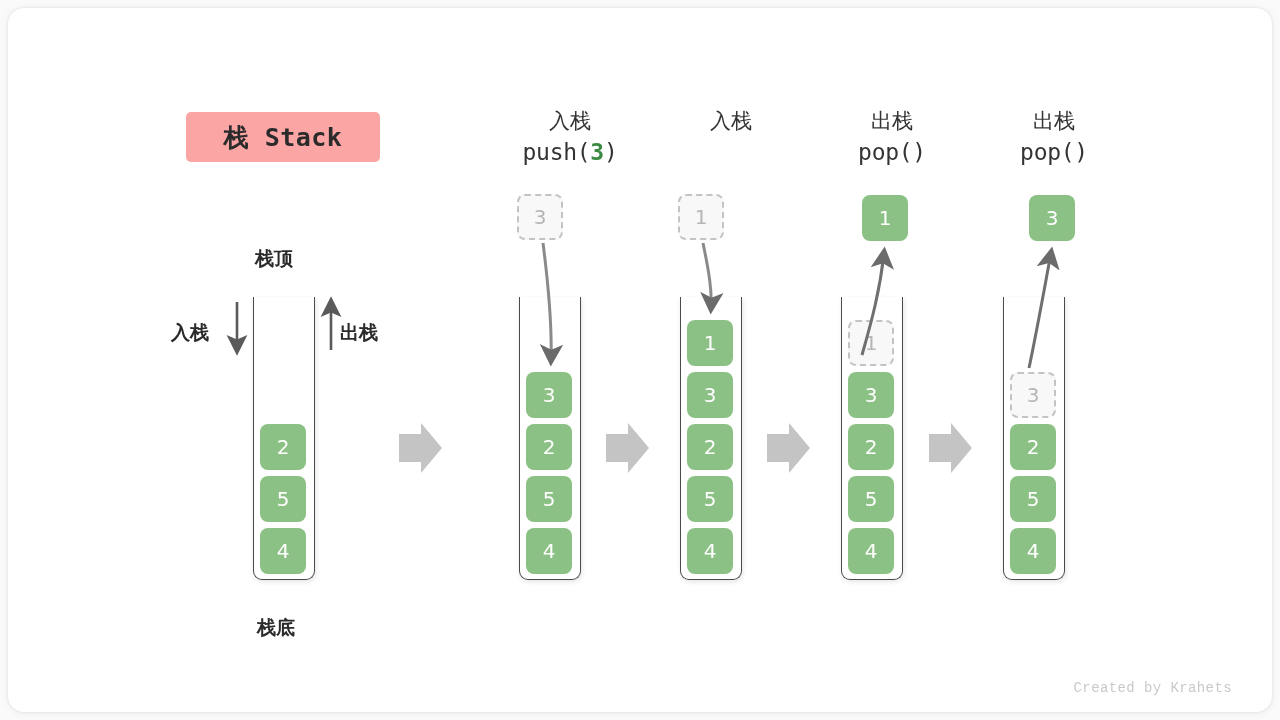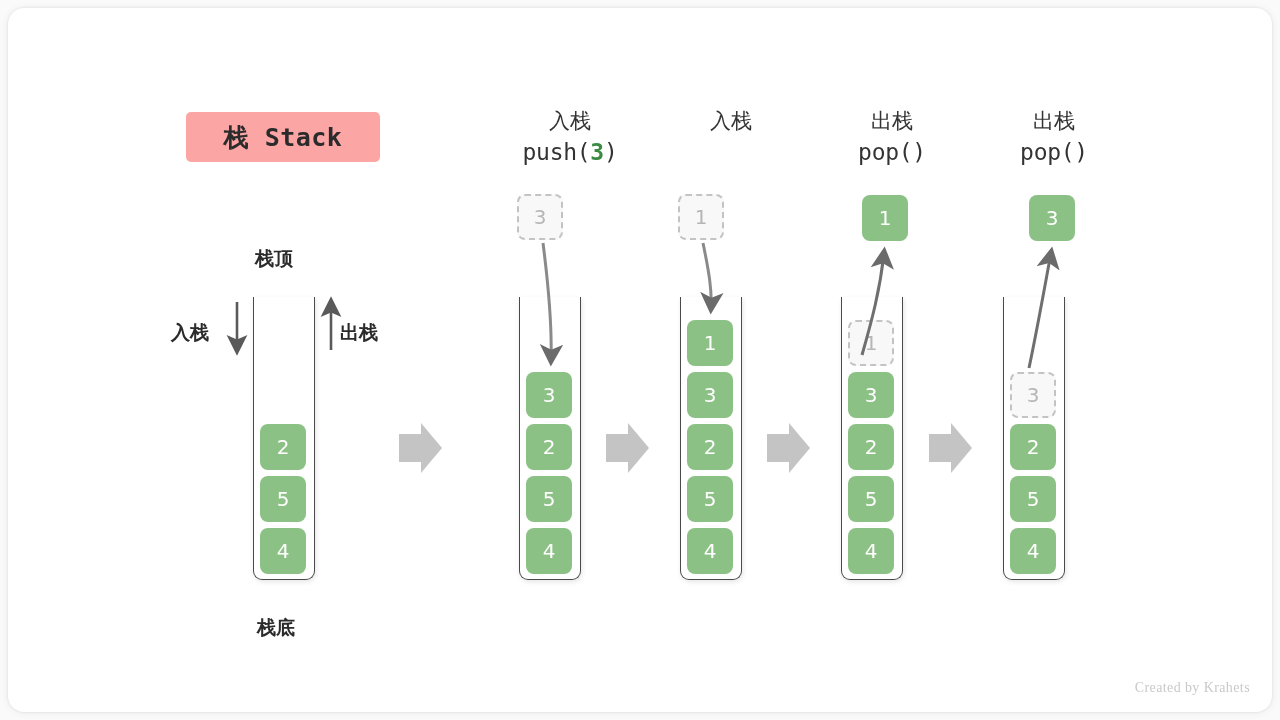--- a/index.html
+++ b/index.html
@@ -101,22 +101,22 @@
   }
   .cell.ghost {
     background: #f8f8f8;
     color: #b6b6b6;
     border: 2px dashed #c3c3c3;
   }
 
   
   .credit {
     position: absolute;
-    right: 30px; bottom: 24px;
-    font-family: Liberation Serif, serif;
+    right: 48px; bottom: 24px;
+    font-family: Liberation Mono, monospace;
     font-size: 14px;
     color: #c9c9c9;
     letter-spacing: 0.4px;
   }
 </style>
 </head>
 <body>
 
 <div id="canvas">
   <div class="card"></div>

